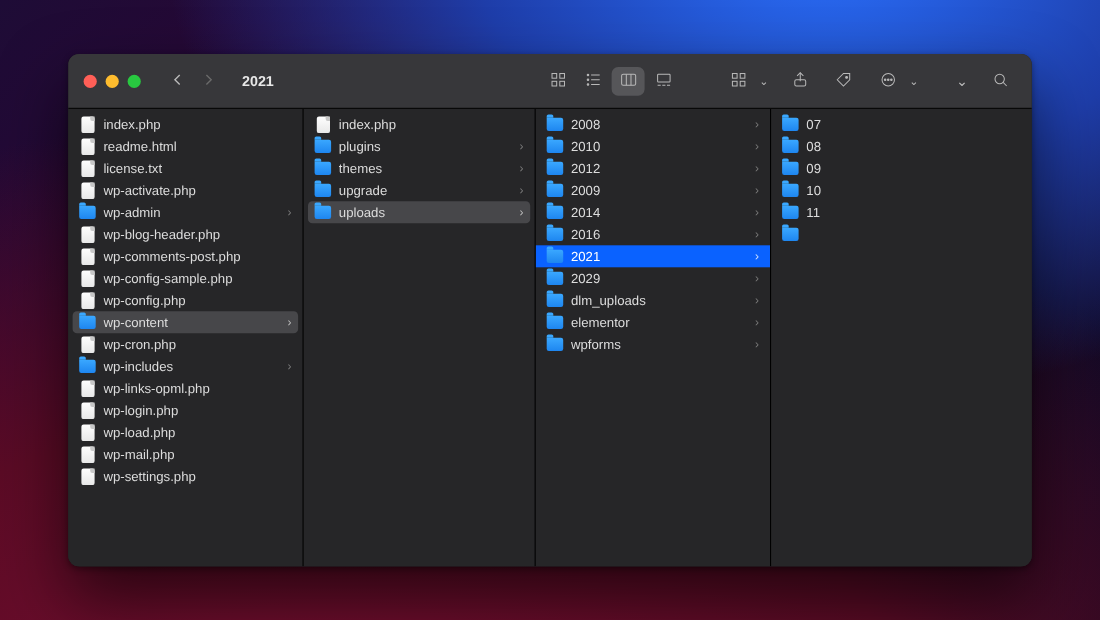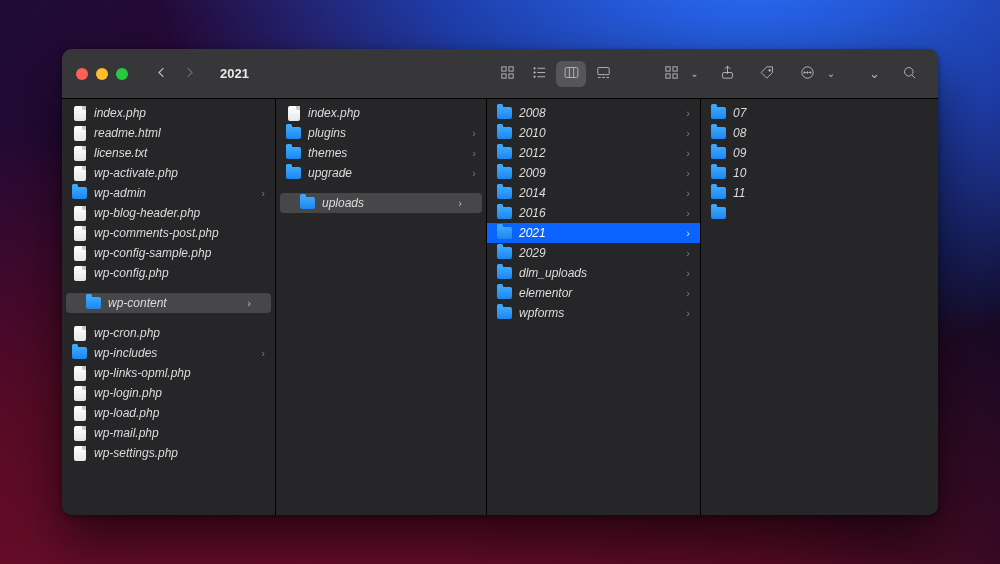--- a/index.html
+++ b/index.html
@@ -52,23 +52,23 @@
     overflow-x:hidden;
     padding:4px 0;
   }
   .col::-webkit-scrollbar{width:0}
   .c1{width:214px}.c2{width:211px}.c3{width:214px}.c4{flex:1;border-right:none}
   .row {
     height:20px; display:flex; align-items:center; padding:0 10px;
     font-size:12px; color:#dcdcdc; gap:7px; cursor:default;
     position:relative;
   }
-  .row .name{flex:1; white-space:nowrap; overflow:hidden; text-overflow:ellipsis;font-style:italic;}
+  .row .name{flex:1; white-space:nowrap; overflow:hidden; text-overflow:ellipsis;}
   .row .arr{font-size:11px;color:#7a7a7a;}
-  .row.sel{background:#47474a;border-radius:4px;margin:10px 4px;padding:0 20px}
+  .row.sel{background:#47474a;border-radius:4px;margin:0 4px;padding:0 6px}
   .row.sel .arr{color:#bdbdbd}
   .row.active{background:#0a62ff;color:#fff}
   .row.active .arr{color:#cfe2ff}
   .ico{width:15px;height:15px;display:inline-flex;align-items:center;justify-content:center}
   .folder{width:15px;height:12px;border-radius:0 2px 2px 2px;background:linear-gradient(#3aa8ff,#1e86f0);position:relative}
   .folder::before{content:"";position:absolute;top:-3px;left:0;width:6px;height:3px;border-radius:1.5px 1.5px 0 0;background:#3aa8ff}
   .file{width:12px;height:15px;border-radius:2px;background:linear-gradient(#fefefe,#e8e8e8);position:relative}
   .file::after{content:"";position:absolute;top:0;right:0;width:4px;height:4px;background:#c8c8c8;border-bottom-left-radius:2px}
 </style>
 </head>

